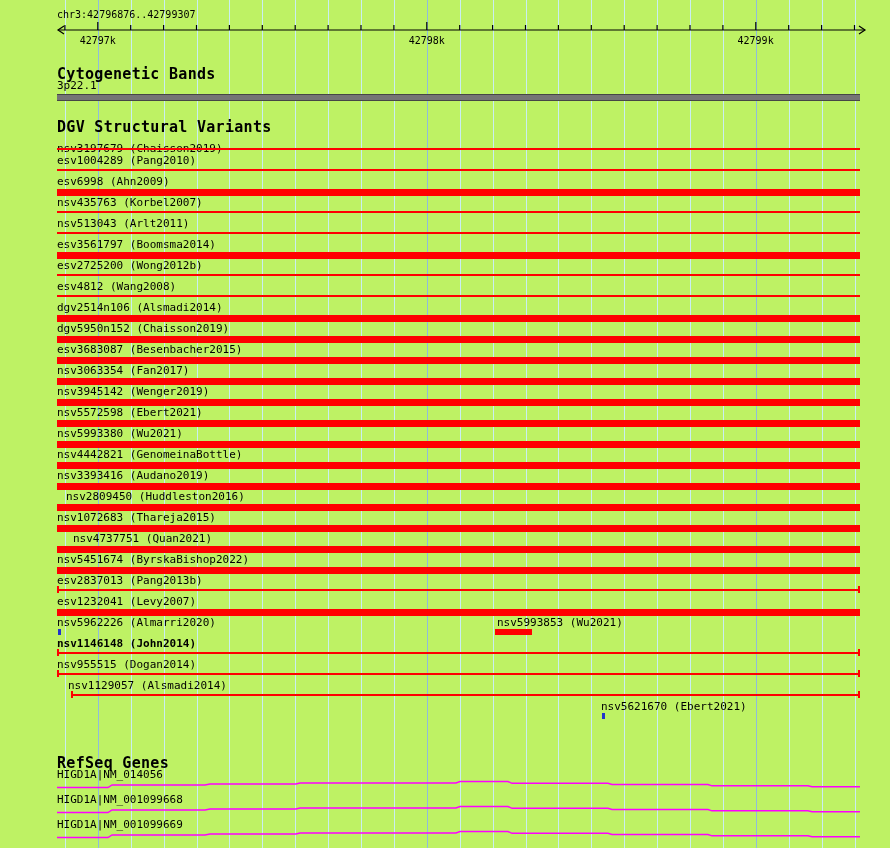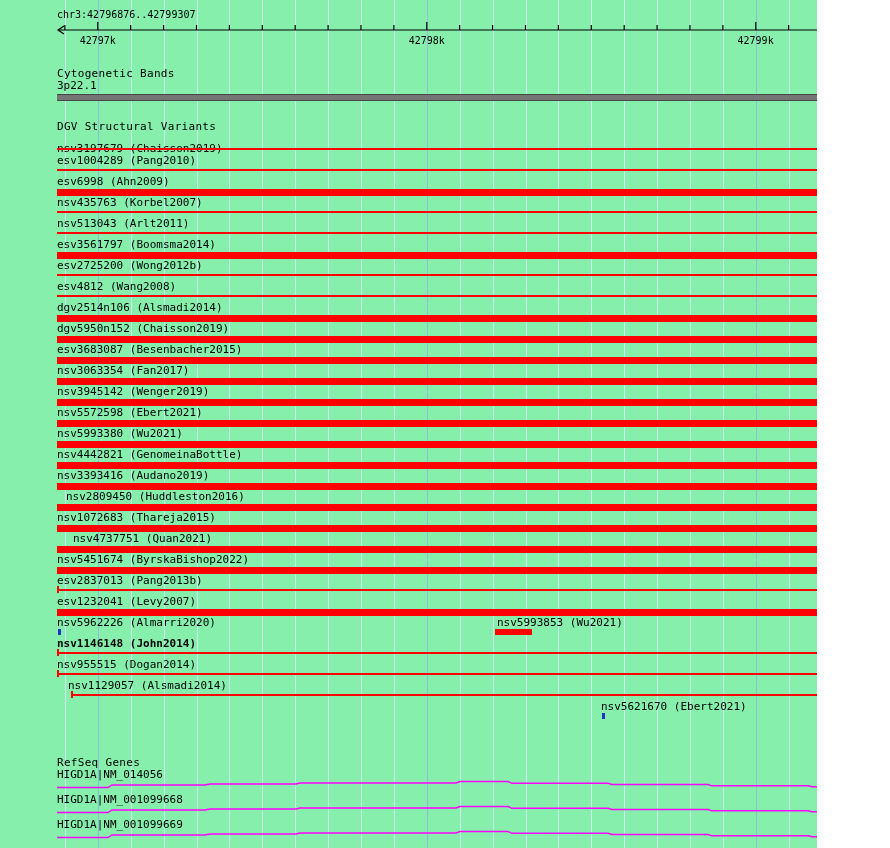--- a/index.html
+++ b/index.html
@@ -1,25 +1,25 @@
 <!DOCTYPE html>
 <html><head>
 <meta charset="utf-8">
 <style>
   html,body{margin:0;padding:0;background:#ffffff;}
   #canvas{
-    position:relative;width:817px;height:848px;overflow:hidden;
-    background:#86efac;
+    position:relative;width:890px;height:848px;overflow:hidden;
+    background:#bef264;
     font-family:"DejaVu Sans Mono",monospace;color:#000;
   }
   .grid{position:absolute;top:0;height:848px;width:1px;background:#c9eef2;}
   .grid.major{background:#8fbcdb;}
   .mono{position:absolute;white-space:pre;font-size:11px;line-height:11px;}
   .small{font-size:10px;line-height:10px;}
-  .track-title{position:absolute;font-weight:normal;font-size:11px;line-height:12px;letter-spacing:0.3px;white-space:pre;}
+  .track-title{position:absolute;font-weight:bold;font-size:15px;line-height:12px;letter-spacing:0.3px;white-space:pre;}
   .tick-label{position:absolute;width:60px;text-align:center;font-size:10px;line-height:10px;}
   #ruler-svg,#gene-svg{position:absolute;left:0;top:0;}
   .bar{position:absolute;background:#ff0000;}
   .cap{position:absolute;background:#ff0000;width:2px;height:7px;}
   .pt{position:absolute;background:#2233cc;}
   .cytoband{position:absolute;background:#757575;border-top:1px solid #464646;border-bottom:1px solid #464646;}
 </style>
 </head>
 <body>
 

